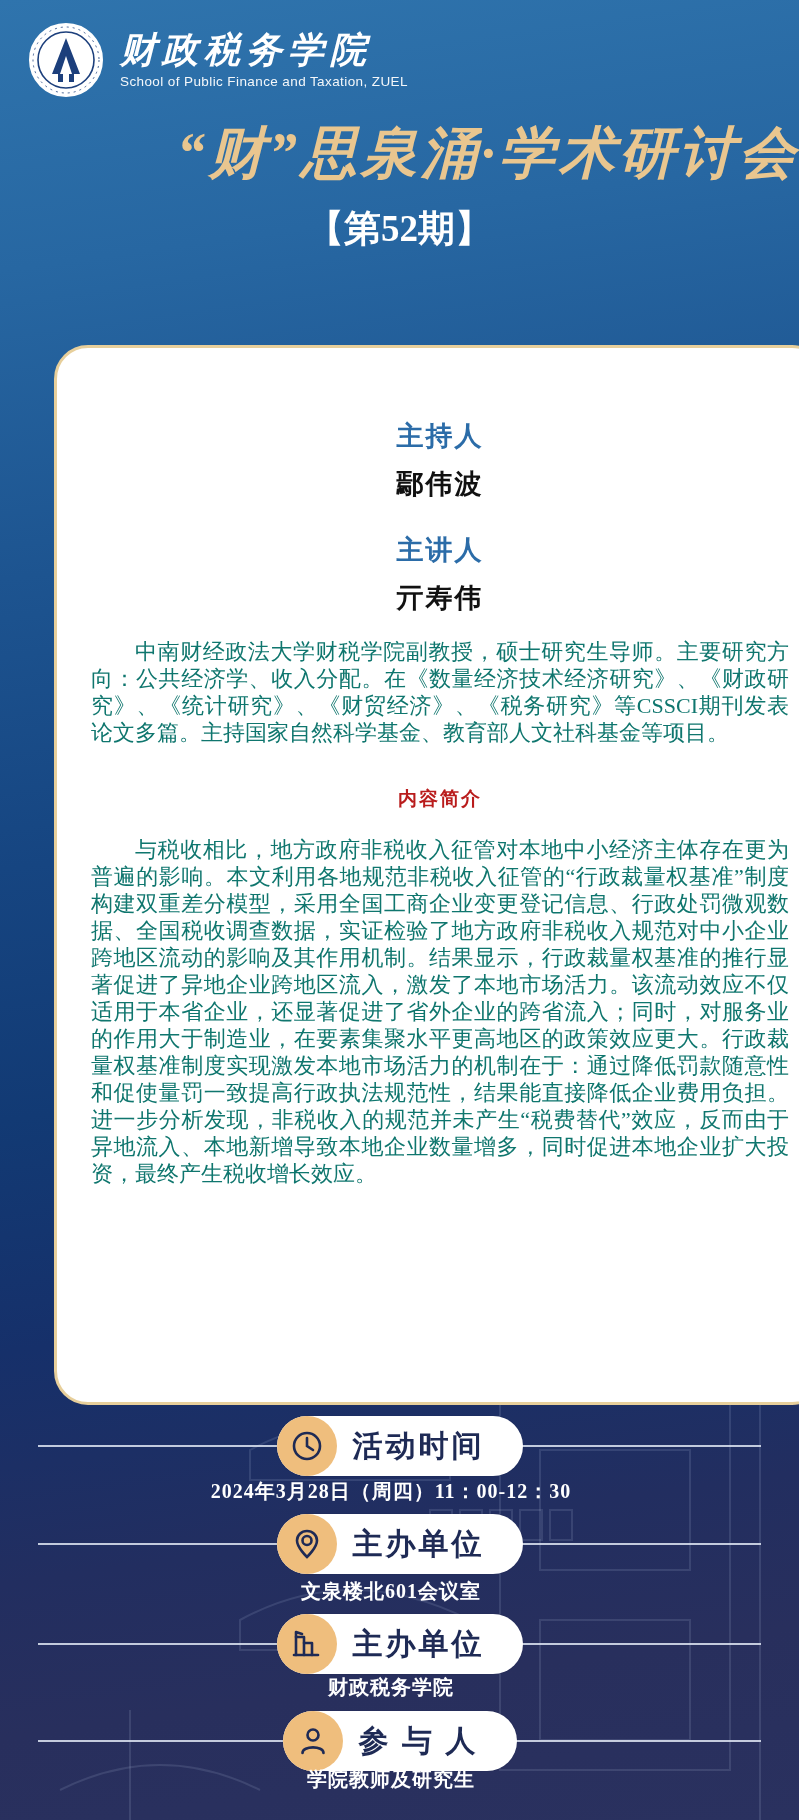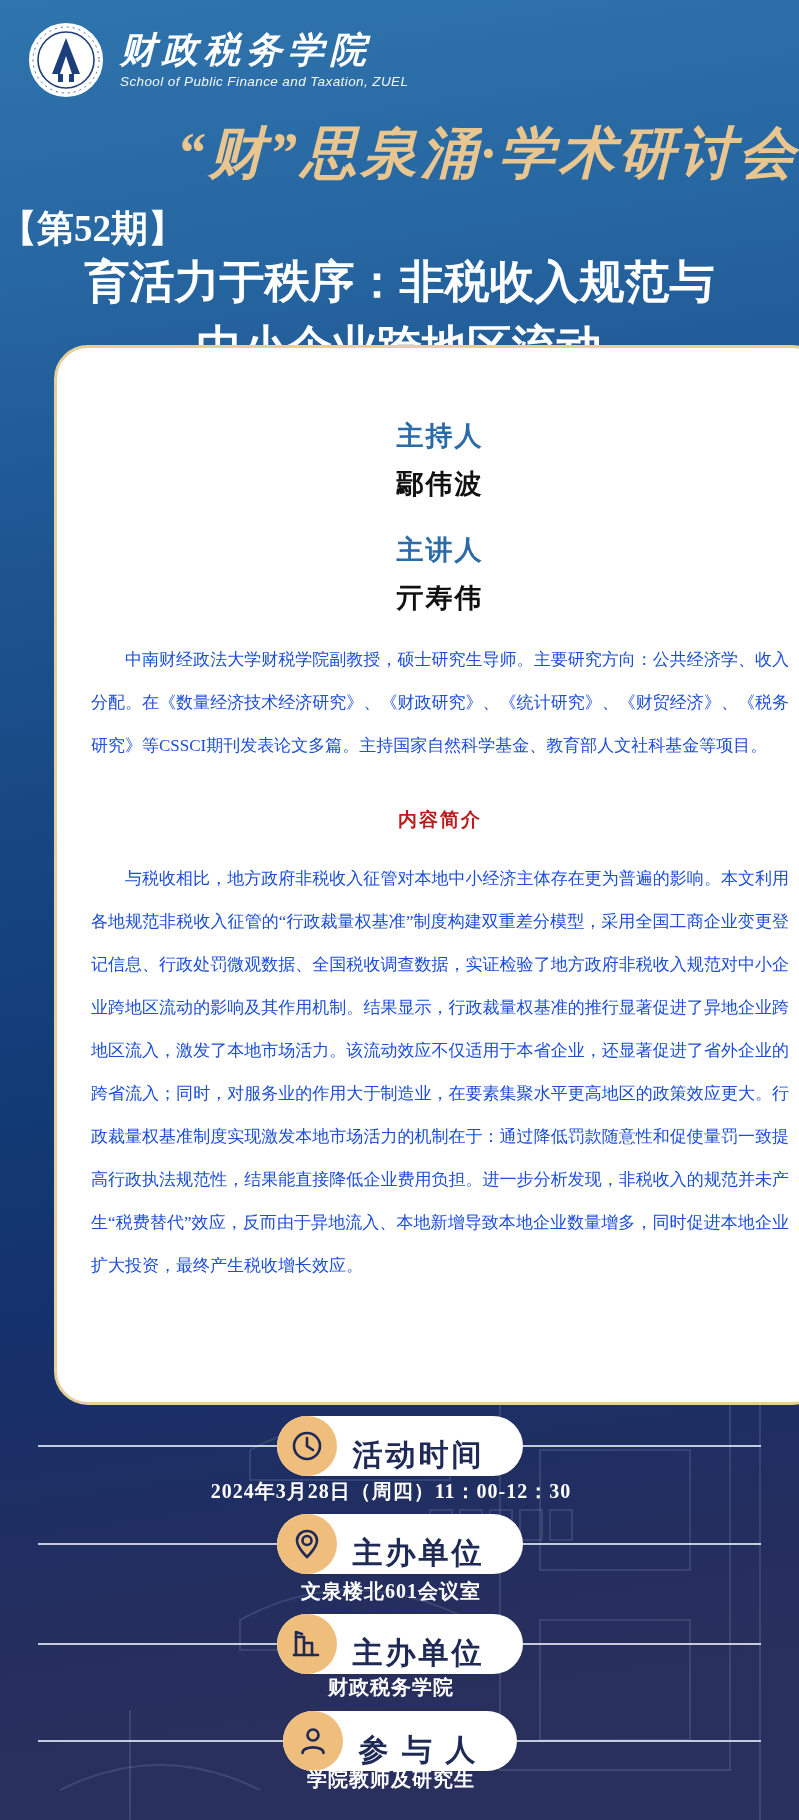--- a/index.html
+++ b/index.html
@@ -19,32 +19,32 @@
   
   .header{position:absolute;top:22px;left:28px;display:flex;align-items:center;}
   .seal{width:76px;height:76px;flex:0 0 auto;}
   .header-text{margin-left:16px;color:#ffffff;}
   .school-name{
     font-size:36px;font-weight:bold;letter-spacing:6px;
     font-style:italic;line-height:1.1;
     font-family:"Liberation Serif", serif;
   }
   .school-name-en{
-    margin-top:4px;font-size:13.5px;font-style:italic;letter-spacing:.4px;
+    margin-top:4px;font-size:13.5px;letter-spacing:.4px;
     font-family:"Liberation Sans", sans-serif;opacity:.95;text-align:center;
   }
   
   .series-title{
     position:absolute;top:116px;left:0;width:100%;
     text-align:right;font-size:56px;font-weight:bold;font-style:italic;
     color:#e9c68f;letter-spacing:4px;
   }
   .issue-label{
     position:absolute;top:204px;left:0;width:100%;
-    font-size:37px;font-weight:bold;color:#ffffff;
+    text-align:center;font-size:37px;font-weight:bold;color:#ffffff;
   }
   .main-title{
     position:absolute;top:250px;left:0;width:100%;
     text-align:center;font-size:45px;font-weight:bold;color:#ffffff;line-height:1.45;
   }
   
   .card{
     position:absolute;left:54px;top:345px;width:772px;height:1060px;
     background:#ffffff;border:3px solid #e7cf9b;border-radius:34px;
     box-sizing:border-box;padding:70px 30px 0 30px;
@@ -53,38 +53,38 @@
     text-align:center;font-size:27px;font-weight:bold;color:#2b6ca8;
     margin:0 0 12px 0;letter-spacing:2px;
   }
   .card-name{
     text-align:center;font-size:27px;font-weight:bold;color:#111111;
     margin:0 0 0 0;letter-spacing:2px;
   }
   .gap30{height:30px;}
   .bio,.abstract{
     margin:22px 4px 0 4px;
-    font-size:17px;color:#1d4ed8;line-height:43px;
+    font-size:22px;color:#0f766e;line-height:27px;
     text-align:justify;text-indent:2em;
   }
   .abstract-heading{
     margin-top:40px;text-align:center;font-size:19px;font-weight:bold;
     color:#b91c1c;letter-spacing:2px;
   }
   .abstract{margin-top:24px;}
   
   .footer-row{position:absolute;left:0;width:799px;height:60px;}
   .hline{
     position:absolute;left:38px;right:38px;top:29px;height:2px;
     background:rgba(223,230,243,0.85);
   }
   .pill{
     position:absolute;left:50%;transform:translateX(-50%);
     height:60px;border-radius:30px;background:#ffffff;
-    display:flex;align-items:flex-end;padding-right:38px;
+    display:flex;align-items:center;padding-right:38px;
     box-shadow:0 0 0 1px rgba(0,0,0,0.03);
   }
   .pill-circle{
     width:60px;height:60px;border-radius:50%;background:#efbe7d;
     display:flex;align-items:center;justify-content:center;flex:0 0 auto;
   }
   .pill-label{
     margin-left:16px;font-size:30px;font-weight:bold;color:#1e2a55;letter-spacing:3px;
     white-space:nowrap;
   }
@@ -139,24 +139,20 @@
       <circle cx="38" cy="38" r="33" fill="none" stroke="#1c3f7c" stroke-width="0.8" stroke-dasharray="2 4"></circle>
     </svg>
     <div class="header-text">
       <div class="school-name">财政税务学院</div>
       <div class="school-name-en">School of Public Finance and Taxation, ZUEL</div>
     </div>
   </div>
 
   <div class="series-title">“财”思泉涌·学术研讨会</div>
   <div class="issue-label">【第52期】</div>
-  <div class="main-title">
-    <div>育活力于秩序：非税收入规范与</div>
-    <div>中小企业跨地区流动</div>
-  </div>
 
   <div class="card">
     <div class="card-heading">主持人</div>
     <div class="card-name">鄢伟波</div>
     <div class="gap30"></div>
     <div class="card-heading">主讲人</div>
     <div class="card-name">亓寿伟</div>
     <p class="bio">中南财经政法大学财税学院副教授，硕士研究生导师。主要研究方向：公共经济学、收入分配。在《数量经济技术经济研究》、《财政研究》、《统计研究》、《财贸经济》、《税务研究》等CSSCI期刊发表论文多篇。主持国家自然科学基金、教育部人文社科基金等项目。</p>
     <div class="abstract-heading">内容简介</div>
     <p class="abstract">与税收相比，地方政府非税收入征管对本地中小经济主体存在更为普遍的影响。本文利用各地规范非税收入征管的“行政裁量权基准”制度构建双重差分模型，采用全国工商企业变更登记信息、行政处罚微观数据、全国税收调查数据，实证检验了地方政府非税收入规范对中小企业跨地区流动的影响及其作用机制。结果显示，行政裁量权基准的推行显著促进了异地企业跨地区流入，激发了本地市场活力。该流动效应不仅适用于本省企业，还显著促进了省外企业的跨省流入；同时，对服务业的作用大于制造业，在要素集聚水平更高地区的政策效应更大。行政裁量权基准制度实现激发本地市场活力的机制在于：通过降低罚款随意性和促使量罚一致提高行政执法规范性，结果能直接降低企业费用负担。进一步分析发现，非税收入的规范并未产生“税费替代”效应，反而由于异地流入、本地新增导致本地企业数量增多，同时促进本地企业扩大投资，最终产生税收增长效应。</p>

